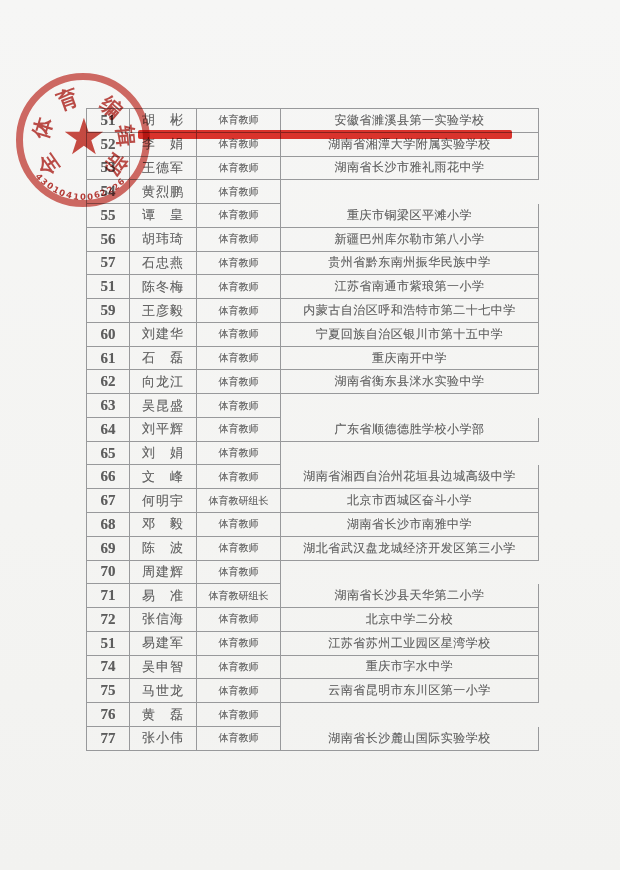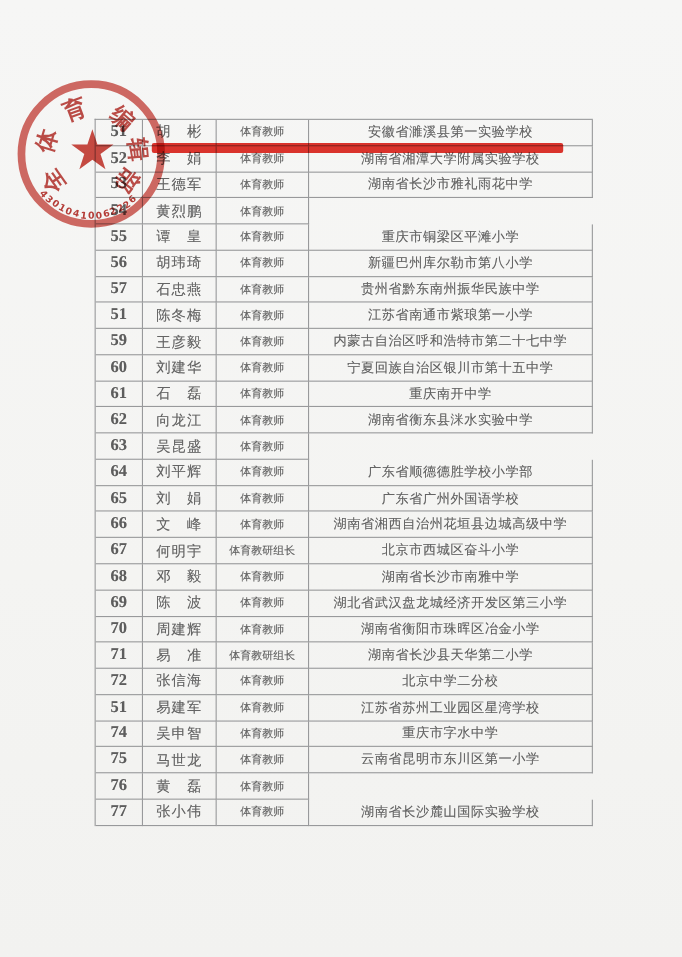--- a/index.html
+++ b/index.html
@@ -143,21 +143,20 @@
       <div class="row">
       <div class="cell c-no">64</div>
       <div class="cell c-name">刘平辉</div>
       <div class="cell c-title">体育教师</div>
       <div class="cell c-school">广东省顺德德胜学校小学部</div>
     </div>
       <div class="row">
       <div class="cell c-no">65</div>
       <div class="cell c-name">刘　娟</div>
       <div class="cell c-title">体育教师</div>
-      <div class="cell c-school">广东省广州外国语学校</div>
     </div>
       <div class="row">
       <div class="cell c-no">66</div>
       <div class="cell c-name">文　峰</div>
       <div class="cell c-title">体育教师</div>
       <div class="cell c-school">湖南省湘西自治州花垣县边城高级中学</div>
     </div>
       <div class="row">
       <div class="cell c-no">67</div>
       <div class="cell c-name">何明宇</div>
@@ -173,21 +172,20 @@
       <div class="row">
       <div class="cell c-no">69</div>
       <div class="cell c-name">陈　波</div>
       <div class="cell c-title">体育教师</div>
       <div class="cell c-school">湖北省武汉盘龙城经济开发区第三小学</div>
     </div>
       <div class="row">
       <div class="cell c-no">70</div>
       <div class="cell c-name">周建辉</div>
       <div class="cell c-title">体育教师</div>
-      <div class="cell c-school">湖南省衡阳市珠晖区冶金小学</div>
     </div>
       <div class="row">
       <div class="cell c-no">71</div>
       <div class="cell c-name">易　准</div>
       <div class="cell c-title">体育教研组长</div>
       <div class="cell c-school">湖南省长沙县天华第二小学</div>
     </div>
       <div class="row">
       <div class="cell c-no">72</div>
       <div class="cell c-name">张信海</div>

